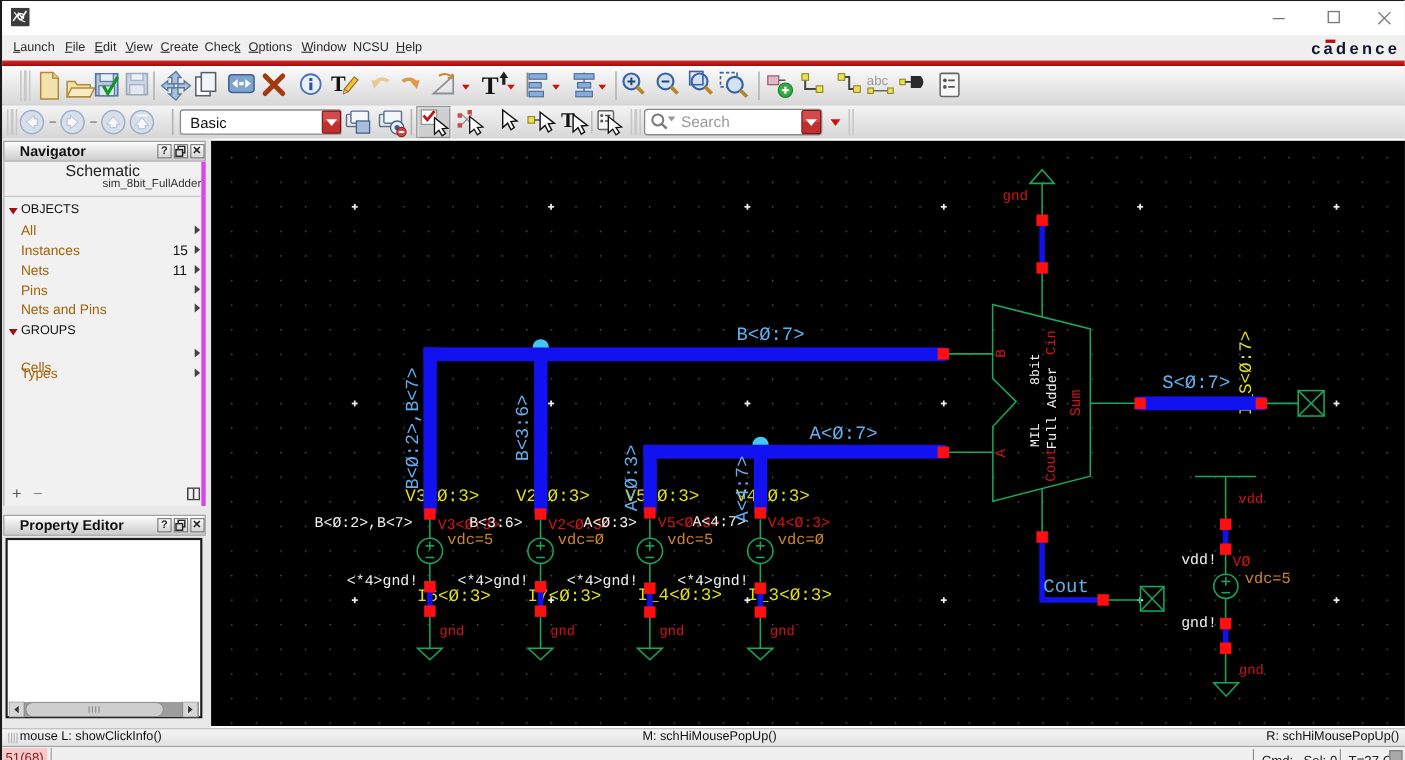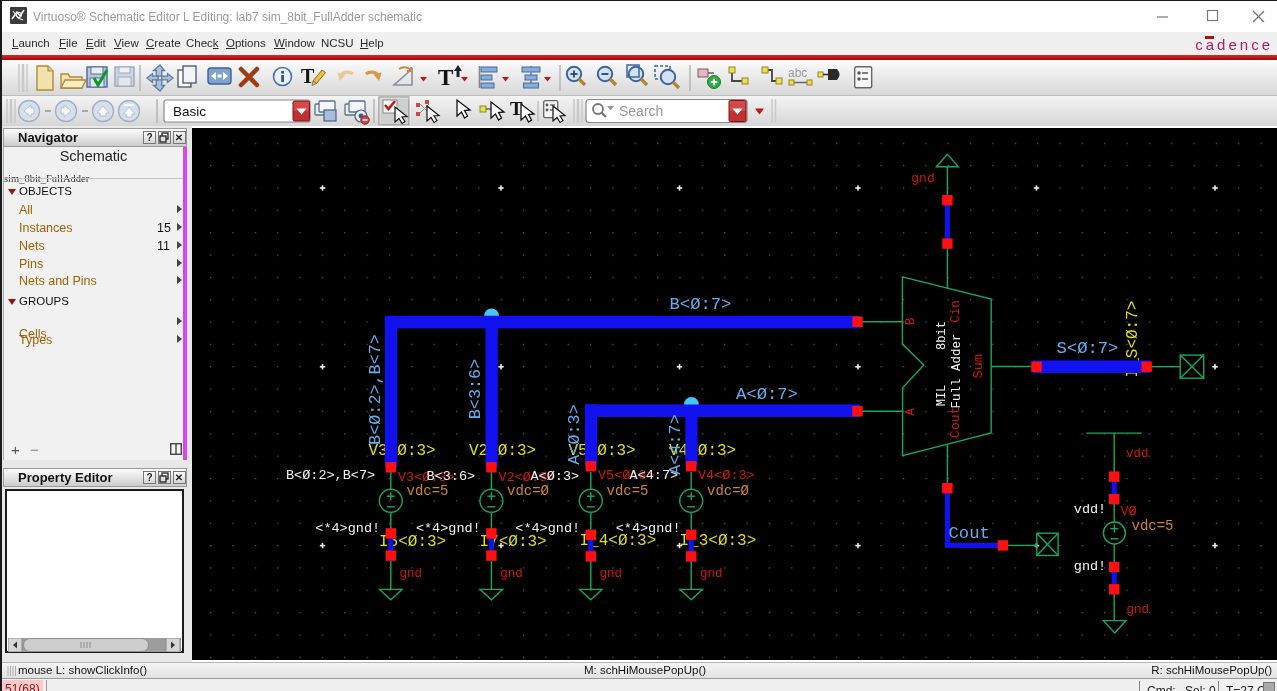--- a/index.html
+++ b/index.html
@@ -7,21 +7,21 @@
 body { font-family:"Liberation Sans", sans-serif; position:relative; }
 #win { position:absolute; left:0; top:0; width:1277px; height:691px; border-left:2px solid #1a1a1a; border-top:1px solid #1a1a1a; }
 
 #titlebar { position:absolute; left:0; top:0; width:1277px; height:31px; background:#ffffff; }
 #titletext { position:absolute; left:31px; top:9px; font-size:12px; color:#9a9a9a; }
 #appicon { position:absolute; left:8px; top:6px; width:17px; height:17px; }
 .wc { position:absolute; top:0; width:17px; height:31px; }
 
 #menubar { position:absolute; left:0; top:31px; width:1277px; height:23px; background:#f0f0f0; font-size:11.5px; color:#2a2a2a; }
 .mi { position:absolute; top:5px; }
-#cadlogo { position:absolute; right:6px; top:4px; font-family:"Liberation Sans",sans-serif; font-weight:normal; font-size:15px; letter-spacing:3px; color:#be185d; }
+#cadlogo { position:absolute; right:6px; top:4px; font-family:"Liberation Sans",sans-serif; font-weight:bold; font-size:15px; letter-spacing:3px; color:#0f172a; }
 #cadbar { position:absolute; right:65px; top:4px; width:9px; height:3px; background:#b01010; }
 #redline { position:absolute; left:0; top:54px; width:1277px; height:4.5px; background:linear-gradient(#d03030,#a00808); }
 
 #tb1 { position:absolute; left:0; top:58.5px; width:1277px; height:36.5px; background:linear-gradient(#fbfbfb,#d8d8d8); border-bottom:1px solid #bdbdbd; }
 #tb2 { position:absolute; left:0; top:95px; width:1277px; height:30px; background:linear-gradient(#f4f4f4,#d6d6d6); }
 
 #leftcol { position:absolute; left:0; top:125px; width:190px; height:536px; background:#e8e8e8; }
 .phdr { position:absolute; left:1px; width:184px; height:19px; background:linear-gradient(#fdfdfd,#cccccc); border:1px solid #9a9a9a; font-weight:bold; font-size:13px; color:#111; }
 .phdr span { position:absolute; left:14px; top:1px; }
 .pbtn { position:absolute; top:2px; width:13px; height:13px; background:linear-gradient(#fafafa,#d6d6d6); border:1px solid #777; font-size:10px; font-weight:bold; color:#222; text-align:center; line-height:12px; }
@@ -45,21 +45,20 @@
 <body>
 <div id="win">
 
 <div id="titlebar">
   <svg id="appicon" viewBox="0 0 17 17">
         <rect x="0" y="0" width="17" height="17" rx="1" fill="#3c3c3c"></rect>
         <path d="M2 12 L7 5 L10 9 L14 3" stroke="#fff" stroke-width="1.4" fill="none"></path>
         <path d="M3 4 L8 11 L13 13" stroke="#e8e8e8" stroke-width="1.1" fill="none"></path>
         <circle cx="9" cy="8" r="2.6" stroke="#fff" stroke-width="1" fill="none"></circle>
       </svg>
-  <span id="titletext">Virtuoso® Schematic Editor L Editing: lab7 sim_8bit_FullAdder schematic</span>
   <svg class="wc" style="left:1152px" viewBox="0 0 17 31">
         <line x1="3" y1="16" x2="14" y2="16" stroke="#777" stroke-width="1.2"></line>
       </svg>
   <svg class="wc" style="left:1202px" viewBox="0 0 17 31">
         <rect x="3.5" y="9.5" width="10" height="10" stroke="#777" stroke-width="1.2" fill="none"></rect>
       </svg>
   <svg class="wc" style="left:1248px" viewBox="0 0 17 31">
         <line x1="3" y1="10" x2="14" y2="21" stroke="#777" stroke-width="1.2"></line>
         <line x1="14" y1="10" x2="3" y2="21" stroke="#777" stroke-width="1.2"></line>
       </svg>
@@ -335,21 +334,21 @@
         <span>Navigator</span>
     <div class="pbtn" style="left:139px">?</div>
     <div class="pbtn" style="left:154px"><svg width="11" height="11" viewBox="0 0 11 11">
             <rect x="3" y="1" width="6" height="6" fill="none" stroke="#222" stroke-width="1.3"></rect>
             <rect x="1" y="4" width="6" height="6" fill="#ddd" stroke="#222" stroke-width="1.3"></rect>
           </svg></div>
     <div class="pbtn" style="left:168.5px">✕</div>
   </div>
   <div id="navbody">
     <div style="position:absolute;left:0;top:1px;width:100%;text-align:center;font-size:14.5px;color:#222;">Schematic</div>
-    <div style="position:absolute;left:0;top:26px;width:100%;text-align:left;font-size:10.5px;color:#333;font-family:Liberation Serif, serif;">sim_8bit_FullAdder</div>
+    <div style="position:absolute;left:0;top:14px;width:100%;text-align:right;font-size:10.5px;color:#333;">sim_8bit_FullAdder</div>
     <div style="position:absolute;left:0;top:31px;width:100%;border-top:1px solid #c4c4c4"></div>
     <div class="redtri" style="top:42px"></div>
     <div class="sechdr" style="top:38px">OBJECTS</div>
     <div class="navrow" style="top:56px">All</div>
         <div class="arr" style="top:58px"></div>
     <div class="navrow" style="top:74px">Instances</div>
         <div class="navcnt" style="left:153px;top:74px">15</div>
         <div class="arr" style="top:76px"></div>
     <div class="navrow" style="top:92px">Nets</div>
         <div class="navcnt" style="left:153px;top:92px">11</div>

